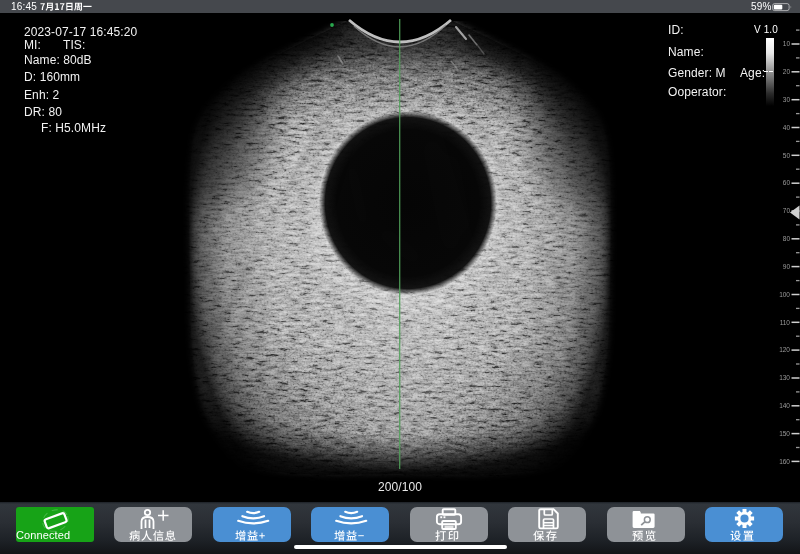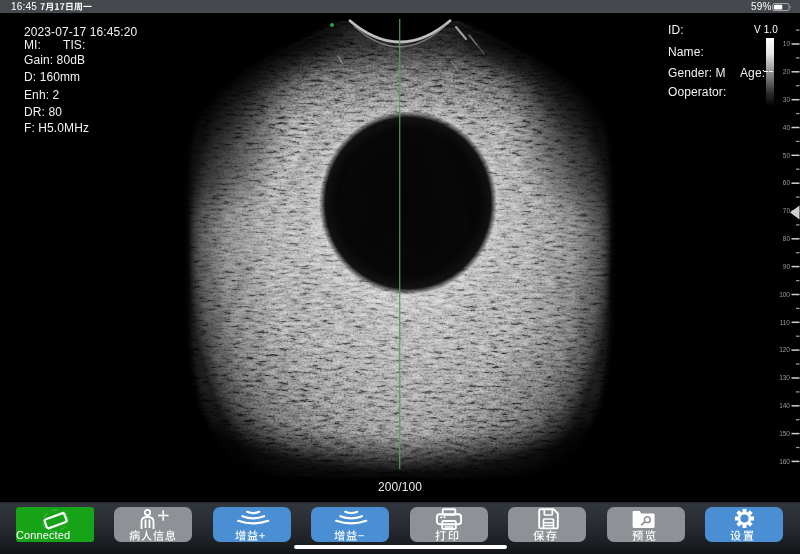--- a/index.html
+++ b/index.html
@@ -183,25 +183,25 @@
     </g>
   </svg>
 <div class="sb" style="position:absolute;left:751px;top:1px">59%</div>
 <svg style="position:absolute;left:771.5px;top:2.5px" width="24" height="9" viewBox="0 0 24 9">
 <rect x="0.6" y="0.6" width="16.5" height="7" rx="2" fill="none" stroke="#fff" stroke-opacity="0.55" stroke-width="1"></rect>
 <rect x="1.8" y="1.8" width="8.5" height="4.6" rx="1" fill="#fff"></rect>
 <path d="M18.6,2.7 q1.4,1.3 0,2.7 Z" fill="#fff" fill-opacity="0.55"></path>
 </svg>
 <div class="t sx" style="position:absolute;left:24px;top:24.7px">2023-07-17 16:45:20</div>
 <div class="t sx" style="position:absolute;left:24px;top:38.2px">MI:</div>
-<div class="t sx" style="position:absolute;left:24px;top:53.2px">Gain: 80dB</div>
+<div class="t sx" style="position:absolute;left:24px;top:53.2px">Name: 80dB</div>
 <div class="t sx" style="position:absolute;left:24px;top:69.7px">D: 160mm</div>
 <div class="t sx" style="position:absolute;left:24px;top:87.7px">Enh: 2</div>
 <div class="t sx" style="position:absolute;left:24px;top:104.7px">DR: 80</div>
-<div class="t sx" style="position:absolute;left:24px;top:120.7px">F: H5.0MHz</div>
+<div class="t sx" style="position:absolute;left:41px;top:120.7px">F: H5.0MHz</div>
 <div class="t sx" style="position:absolute;left:63px;top:38.2px">TIS:</div>
 <div class="t sx" style="position:absolute;left:668px;top:22.8px">ID:</div>
 <div class="t sx" style="position:absolute;left:668px;top:44.5px">Name:</div>
 <div class="t sx" style="position:absolute;left:668px;top:65.6px">Gender: M</div>
 <div class="t sx" style="position:absolute;left:668px;top:85.0px">Ooperator:</div>
 <div class="t sx" style="position:absolute;left:740px;top:65.6px">Age:</div>
 <div style="position:absolute;left:763.5px;top:70.8px;width:4px;height:1.6px;background:#fff;z-index:6"></div>
 <div style="position:absolute;left:769px;top:70.8px;width:4px;height:1.6px;background:#fff;z-index:6"></div>
 <div class="t sx" style="position:absolute;left:754px;top:24.2px;font-size:10px;color:#fff">V 1.0</div>
 <div style="position:absolute;left:765.5px;top:38px;width:8px;height:68px;background:linear-gradient(#fff 0%,#e8e8e8 22%,#8a8a8a 52%,#2a2a2a 82%,#000 100%)"></div>

